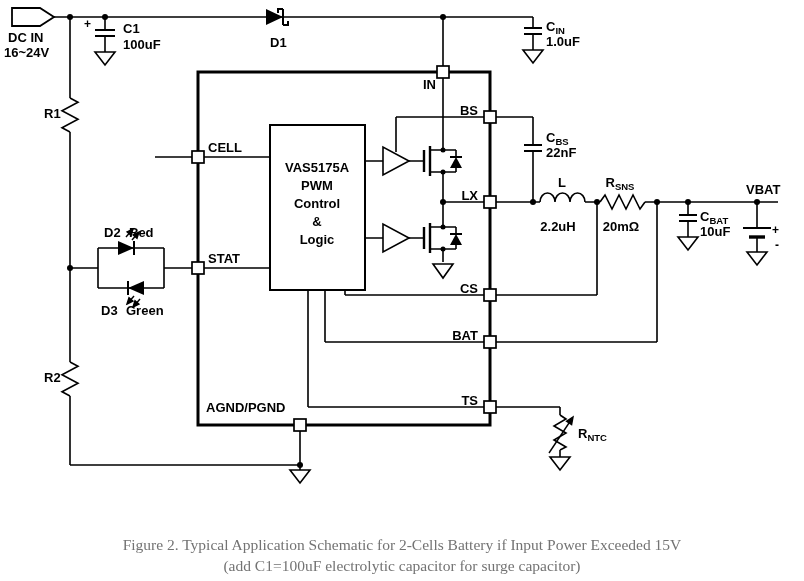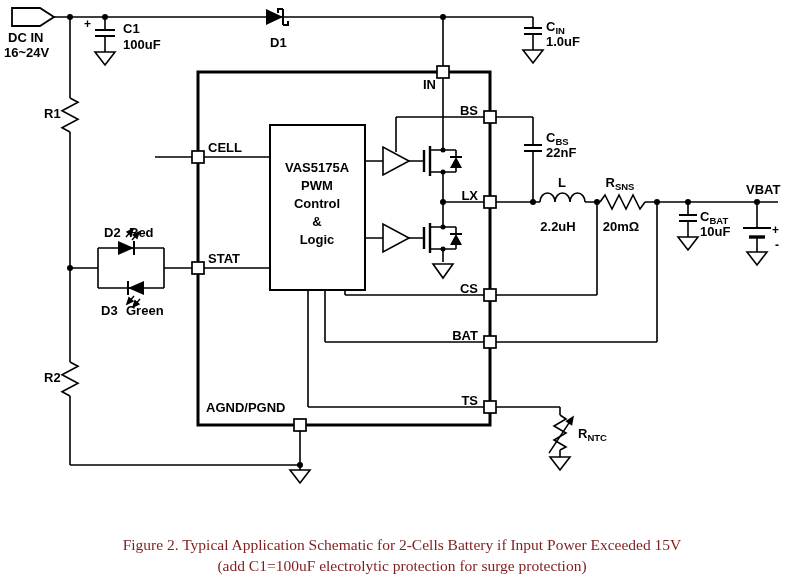--- a/index.html
+++ b/index.html
@@ -3,21 +3,21 @@
 <meta charset="utf-8">
 <style>
   html,body{margin:0;padding:0;background:#fff;}
   .page{position:relative;width:804px;height:581px;background:#ffffff;overflow:hidden;
         font-family:"Liberation Sans",sans-serif;}
   svg{position:absolute;left:0;top:0;}
   .lbl{font-family:"Liberation Sans",sans-serif;font-size:13px;font-weight:bold;fill:#000;}
   .sm {font-family:"Liberation Sans",sans-serif;font-size:12px;font-weight:bold;fill:#000;}
   .sub{font-size:9.5px;}
   .caption-wrap{position:absolute;top:534px;left:0;width:804px;text-align:center;
-        font-family:"Liberation Serif",serif;font-size:15.5px;color:#7f1d1d;line-height:21px;}
+        font-family:"Liberation Serif",serif;font-size:15.5px;color:#737373;line-height:21px;}
 </style>
 </head>
 <body>
 
 <div class="page">
 <svg width="804" height="528" viewBox="0 0 804 528">
 
   <g stroke="#000" stroke-width="1.6" fill="none">
 
     <path d="M54,17 H533 M70,17 V98 M70,132 V362 M70,396 V465 M70,465 H300 M300,431 V470
@@ -188,15 +188,15 @@
   <text class="sm" x="775" y="249">-</text>
 
   <text class="lbl" x="700" y="221"><tspan>C</tspan><tspan class="sub" dy="3">BAT</tspan></text>
   <text class="lbl" x="700" y="236">10uF</text>
 
   <text class="lbl" x="578" y="438"><tspan>R</tspan><tspan class="sub" dy="3">NTC</tspan></text>
 </svg>
 
 <div class="caption-wrap">
   <div>Figure 2. Typical Application Schematic for 2-Cells Battery if Input Power Exceeded 15V</div>
-  <div>(add C1=100uF electrolytic protection for surge protection)</div>
+  <div>(add C1=100uF electrolytic capacitor for surge capacitor)</div>
 </div>
 </div>
 
 </body></html>

